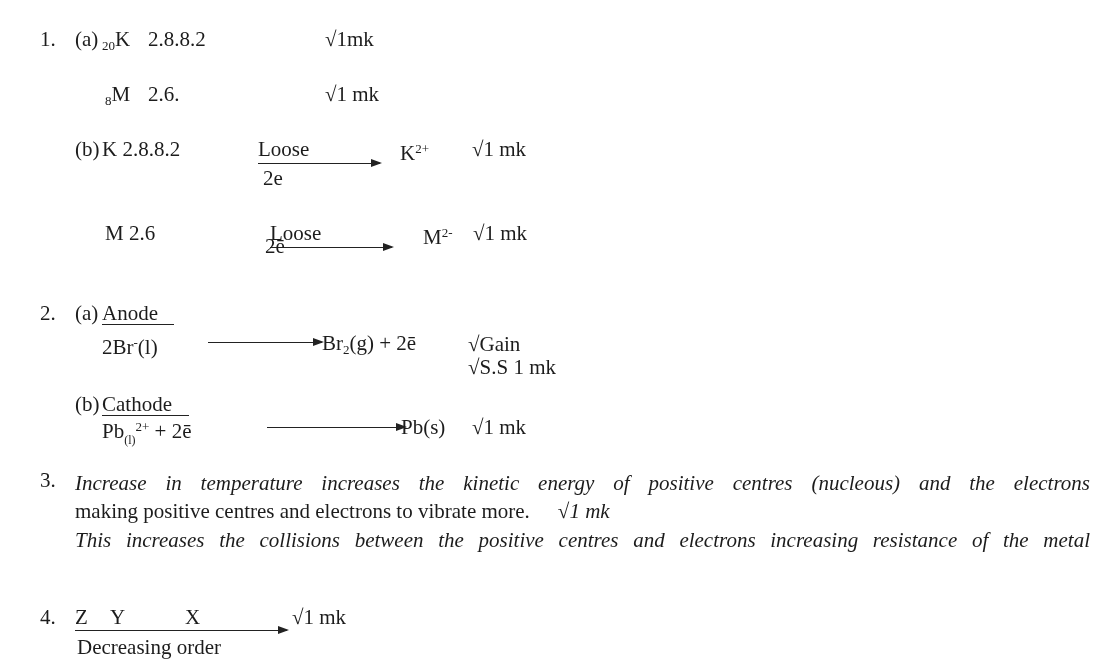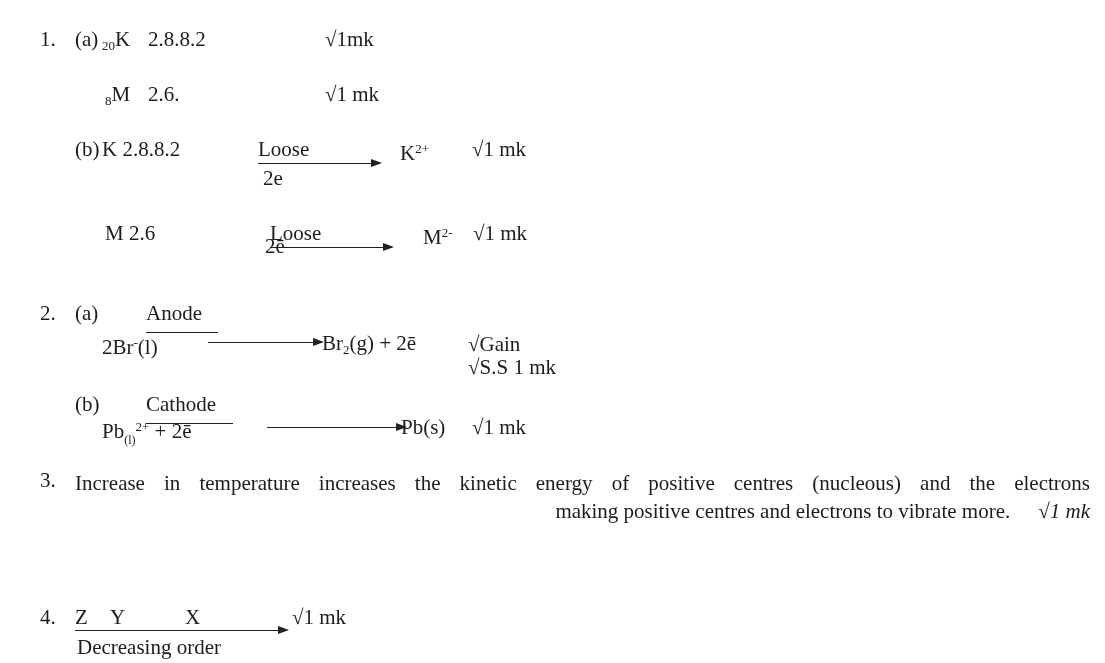--- a/index.html
+++ b/index.html
@@ -11,31 +11,31 @@
     font-size:21px;
     position:relative;
     overflow:hidden;
   }
   .grp { position:absolute; left:0; top:0; width:1105px; height:0; }
   .ab  { position:absolute; white-space:nowrap; line-height:22px; }
   .mark { }
   .sub { font-size:13px; vertical-align:-4px;margin-top:48px; }
   .sup { font-size:13px; vertical-align:7px; }
   .subtiny { font-size:12px; vertical-align:-6px; }
-  .ul { border-bottom:1.7px solid #222; padding-bottom:8px; display:inline-block;margin-left:44px; }
+  .ul { border-bottom:1.7px solid #222; padding-bottom:0px; display:inline-block; }
   .arr { position:absolute; height:0; border-top:1.7px solid #222; }
   .arr::after {
     content:""; position:absolute; right:-2px; top:-5.5px;
     width:0; height:0;
     border-top:4px solid transparent; border-bottom:4px solid transparent;
     border-left:11px solid #222;
   }
   .para { position:absolute; left:75px; top:469px; width:1015px; line-height:28.3px; }
-  .jline { text-align:justify; text-align-last:justify; white-space:normal; }
-  .pline { white-space:nowrap;text-align:right; }
+  .jline { text-align:justify; text-align-last:justify; white-space:normal;font-style:italic; }
+  .pline { white-space:nowrap; }
   .inmark { font-style:italic; margin-left:28px; }
 </style>
 </head>
 <body>
 
 <div class="grp" style="top:28px">
   <span class="ab" style="left:40px">1.</span>
   <span class="ab" style="left:75px">(a)</span>
   <span class="ab" style="left:102px"><span class="sub">20</span><span>K</span></span>
   <span class="ab" style="left:148px">2.8.8.2</span>
@@ -92,20 +92,21 @@
   <span class="ab" style="left:102px"><span>Pb</span><span class="subtiny">(l)</span><span class="sup">2+</span>&nbsp;<span>+ 2ē</span></span>
   <span class="arr" style="left:267px; top:11px; width:138px"></span>
   <span class="ab" style="left:401px">Pb(s)</span>
   <span class="ab mark" style="left:472px">√1 mk</span>
 </div>
 
 <span class="ab" style="left:40px; top:469px">3.</span>
 <div class="para">
   <div class="jline">Increase in temperature increases the kinetic energy of positive centres (nucleous) and the electrons</div>
   <div class="pline"><span>making positive centres and electrons to vibrate more.</span><span class="inmark">√1 mk</span></div>
+  <div class="jline">This increases the collisions between the positive centres and electrons increasing resistance of the metal</div>
 </div>
 
 <div class="grp" style="top:606px">
   <span class="ab" style="left:40px">4.</span>
   <span class="ab" style="left:75px">Z</span>
   <span class="ab" style="left:110px">Y</span>
   <span class="ab" style="left:185px">X</span>
   <span class="ab mark" style="left:292px">√1 mk</span>
   <span class="arr" style="left:75px; top:24px; width:212px"></span>
   <span class="ab" style="left:77px; top:30px">Decreasing order</span>

